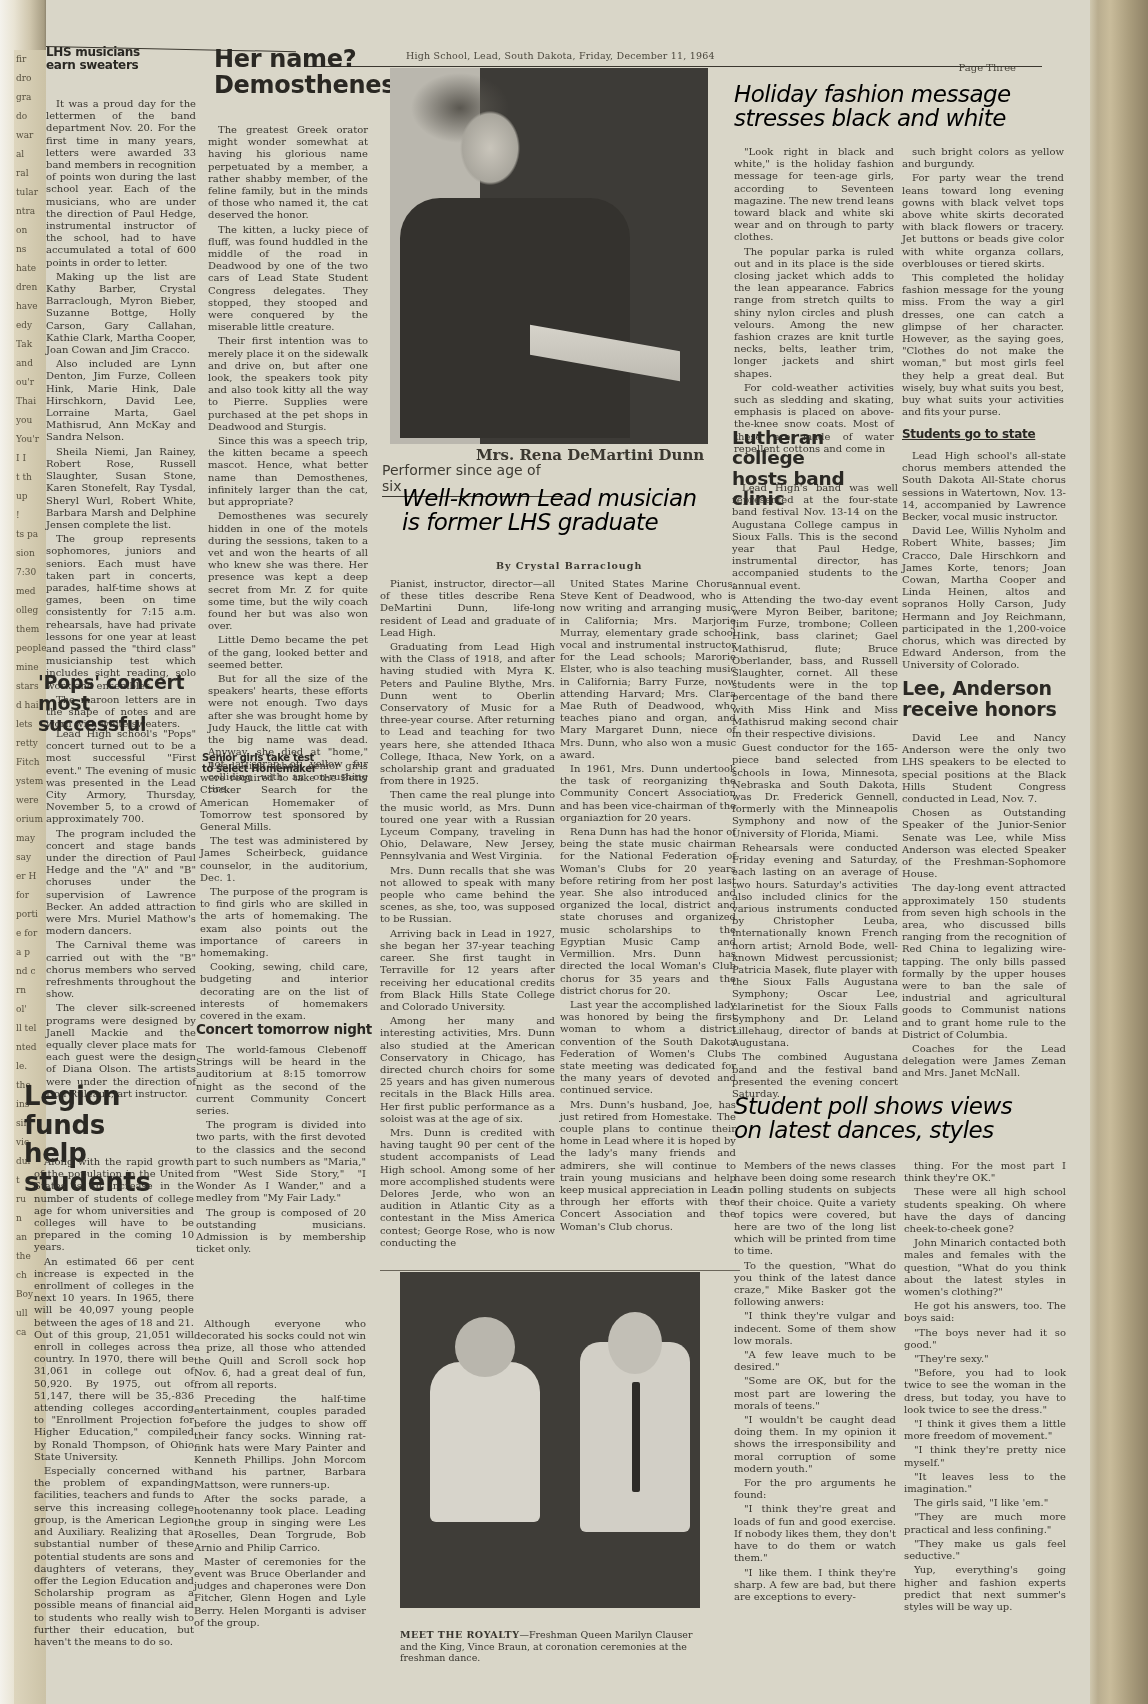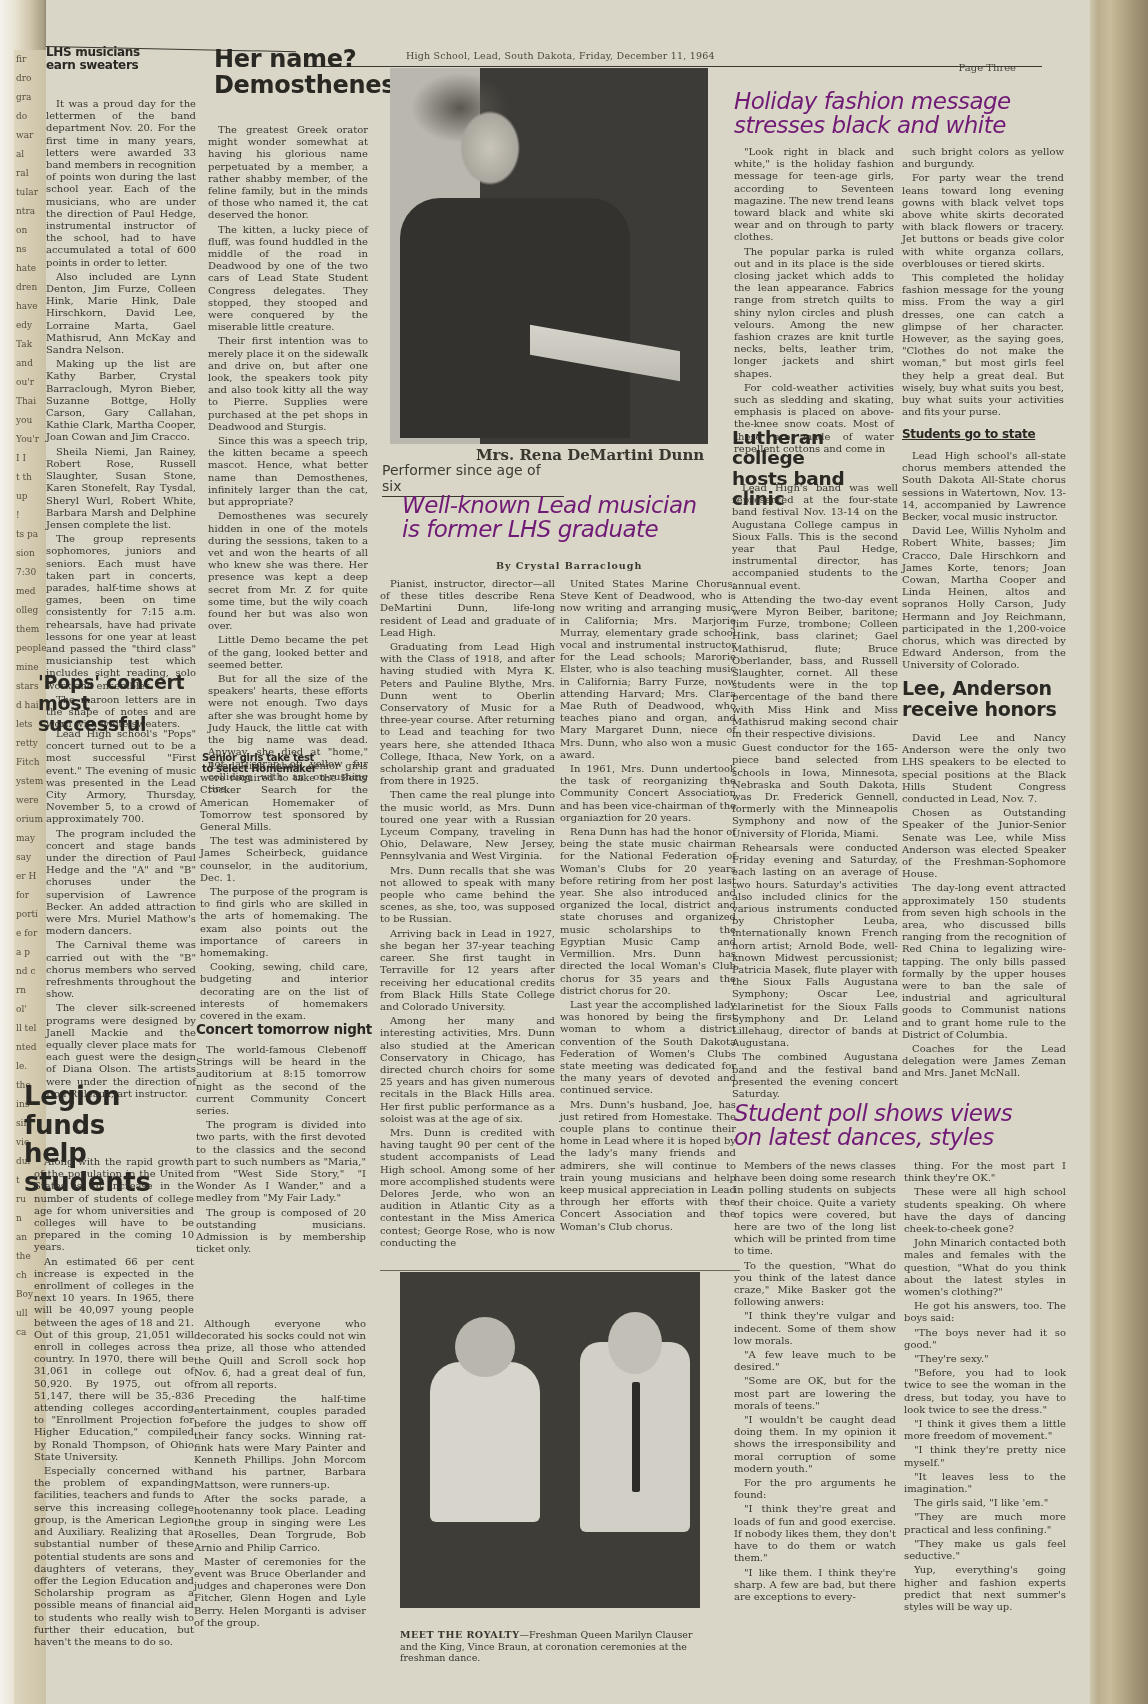--- a/index.html
+++ b/index.html
@@ -26,21 +26,21 @@
   .page {
     position:absolute; left:46px; top:0; width:1044px; height:1704px;
     background:#d9d6c8;
   }
   .rule { position:absolute; height:1px; background:#3a372f; }
   .masthead { position:absolute; top:50px; left:360px; font-size:9.5px; color:#4a463c; letter-spacing:0.2px; }
   .pageno { position:absolute; top:62px; right:74px; font-size:10px; color:#4a463c; }
   .col { position:absolute; font-size:10px; line-height:12.2px; text-align:justify; color:#38352e; }
   .col p { margin:0; text-indent:10px; }
   .col p + p { margin-top:2px; }
-  .hl-ital { font-family:"DejaVu Sans", sans-serif; font-style:italic; color:#701a75; line-height:1.05; letter-spacing:-0.5px;margin-top:7px; }
+  .hl-ital { font-family:"DejaVu Sans", sans-serif; font-style:italic; color:#000000; line-height:1.05; letter-spacing:-0.5px; }
   .hl-bold { font-family:"DejaVu Sans", sans-serif; font-weight:bold; color:#2a2823; line-height:1.1; letter-spacing:-0.3px; }
   .headline { position:absolute; }
   .kicker { position:absolute; font-family:"DejaVu Sans", sans-serif; font-size:14px; color:#3d3a32; border-bottom:1px solid #3a372f; padding-bottom:2px; }
   .byline { position:absolute; font-size:9.5px; font-weight:bold; letter-spacing:1px; color:#3a372f; }
   .caption { position:absolute; font-size:15px; font-weight:bold; color:#3a372f; }
   .photo { position:absolute; background:#4a4843; overflow:hidden; }
   .photo1 { background:
       radial-gradient(ellipse 50px 62px at 100px 80px,#c9c5bb 0,#a9a69d 55%,transparent 60%),
       radial-gradient(ellipse 70px 50px at 70px 40px,#5a5750 0,transparent 70%),
       linear-gradient(90deg,#bab7ae 0 90px,#3d3b37 90px);
@@ -134,22 +134,22 @@
   <div class="pageno">Page Three</div>
   <div class="rule" style="left:260px; top:66px; width:736px;"></div>
   <div class="rule" style="left:0px; top:46px; width:250px; transform:rotate(1.2deg); transform-origin:left;"></div>
 
   <div class="headline hl-bold" style="left:0px; top:46px; width:140px; font-size:12px;">
     <div>LHS musicians</div>
     <div>earn sweaters</div>
   </div>
   <div class="col" style="left:0px; top:98px; width:150px;">
     <p>It was a proud day for the lettermen of the band department Nov. 20. For the first time in many years, letters were awarded 33 band members in recognition of points won during the last school year. Each of the musicians, who are under the direction of Paul Hedge, instrumental instructor of the school, had to have accumulated a total of 600 points in order to letter.</p>
+    <p>Making up the list are Kathy Barber, Crystal Barraclough, Myron Bieber, Suzanne Bottge, Holly Carson, Gary Callahan, Kathie Clark, Martha Cooper, Joan Cowan and Jim Cracco.</p>
     <p>Also included are Lynn Denton, Jim Furze, Colleen Hink, Marie Hink, Dale Hirschkorn, David Lee, Lorraine Marta, Gael Mathisrud, Ann McKay and Sandra Nelson.</p>
-    <p>Making up the list are Kathy Barber, Crystal Barraclough, Myron Bieber, Suzanne Bottge, Holly Carson, Gary Callahan, Kathie Clark, Martha Cooper, Joan Cowan and Jim Cracco.</p>
     <p>Sheila Niemi, Jan Rainey, Robert Rose, Russell Slaughter, Susan Stone, Karen Stonefelt, Ray Tysdal, Sheryl Wurl, Robert White, Barbara Marsh and Delphine Jensen complete the list.</p>
     <p>The group represents sophomores, juniors and seniors. Each must have taken part in concerts, parades, half-time shows at games, been on time consistently for 7:15 a.m. rehearsals, have had private lessons for one year at least and passed the "third class" musicianship test which includes sight reading, solo work and ensembles.</p>
     <p>The maroon letters are in the shape of notes and are worn with white sweaters.</p>
   </div>
 
   <div class="headline hl-bold" style="left:-8px; top:672px; width:160px; font-size:19px;">
     <div>'Pops' concert</div>
     <div>most successful</div>
   </div>
   <div class="col" style="left:0px; top:728px; width:150px;">

